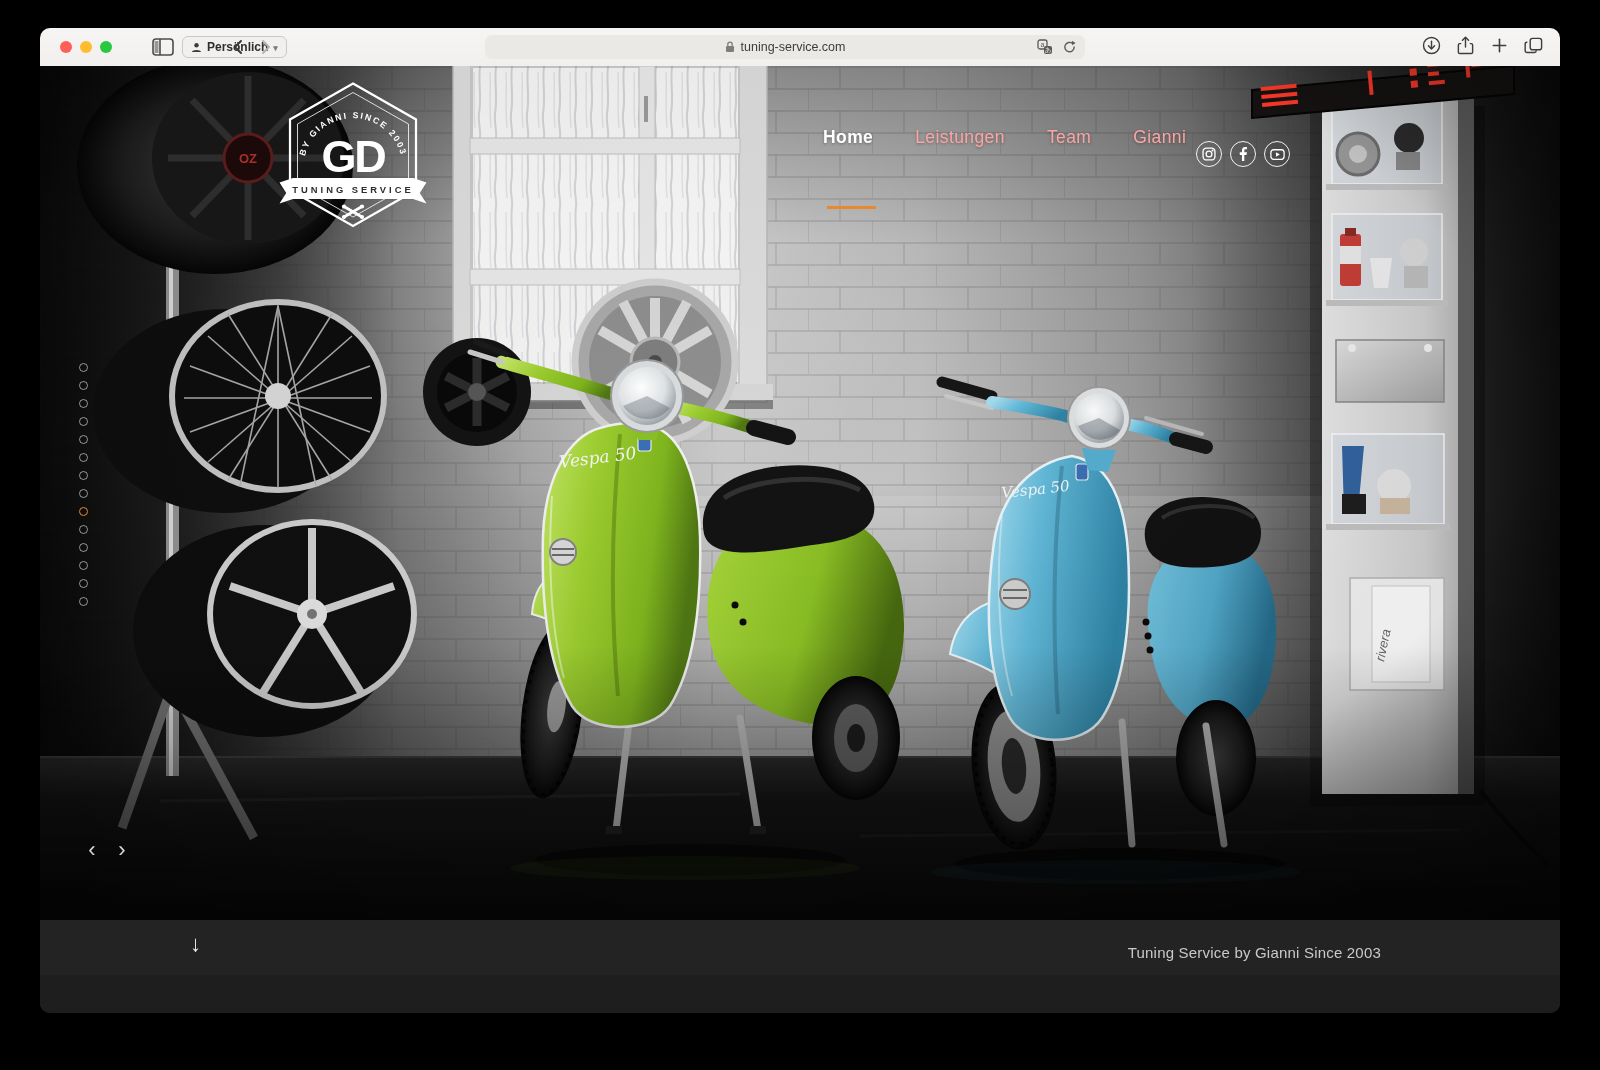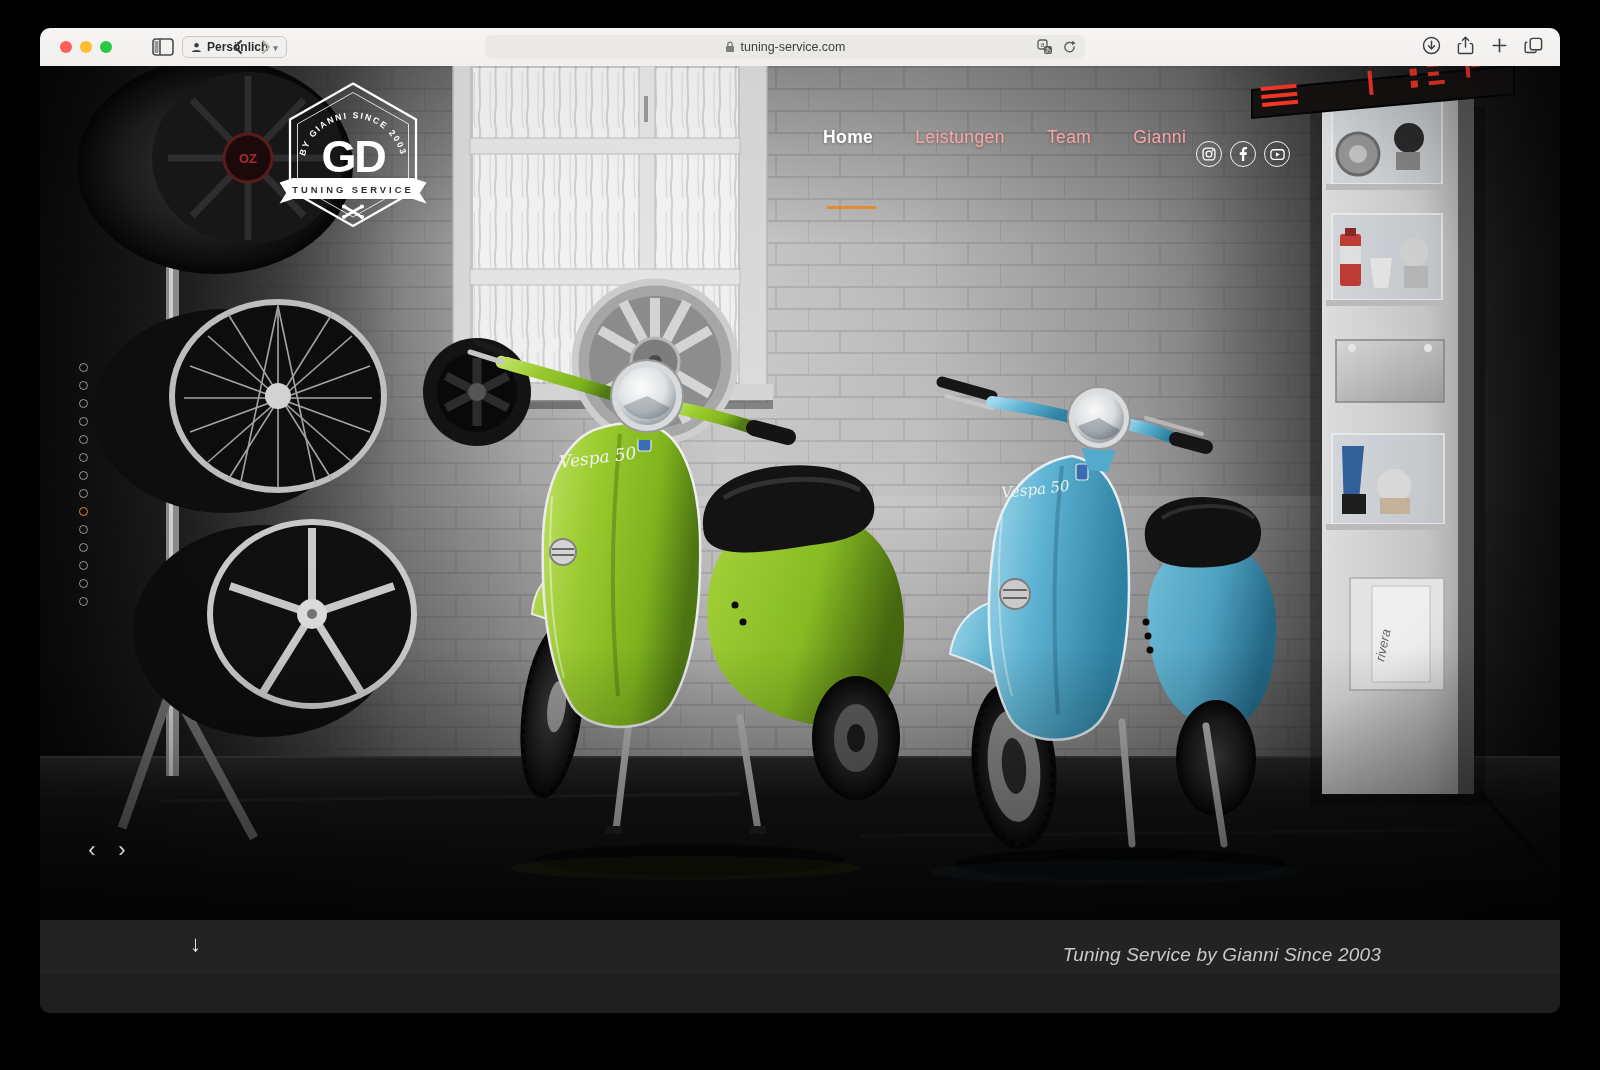--- a/index.html
+++ b/index.html
@@ -54,21 +54,21 @@
   
   .dots { position:absolute; left:39px; top:297px; display:flex; flex-direction:column; gap:9px; }
   .dot { width:9px; height:9px; border-radius:50%; border:1.5px solid rgba(255,255,255,.55); cursor:pointer; }
   .dot.active { border-color:var(--accent); }
   
   .carousel-arrows { position:absolute; left:42px; top:772px; display:flex; gap:10px; }
   .car-arrow { width:20px; height:24px; color:#d8d8d8; font-size:22px; line-height:24px; text-align:center; cursor:pointer; font-weight:300; }
   
   .bar1 { position:absolute; left:0; top:854px; width:1520px; height:55px; background:#232323; }
   .scroll-down { position:absolute; left:150px; top:11px; font-size:22px; color:#ececec; cursor:pointer; }
-  .footer-text { position:absolute; right:179px; top:24px; font-size:19px; color:#c9c9c9; letter-spacing:.2px;font-style:italic; }
+  .footer-text { position:absolute; right:179px; top:24px; font-size:15px; color:#c9c9c9; letter-spacing:.2px; }
   .bar2 { position:absolute; left:0; top:909px; width:1520px; height:38px; background:#1e1e1e; }
 </style>
 </head>
 <body>
 
 <div class="mac-window">
 
   <div class="titlebar">
     <div class="traffic">
       <div class="light r"></div>

